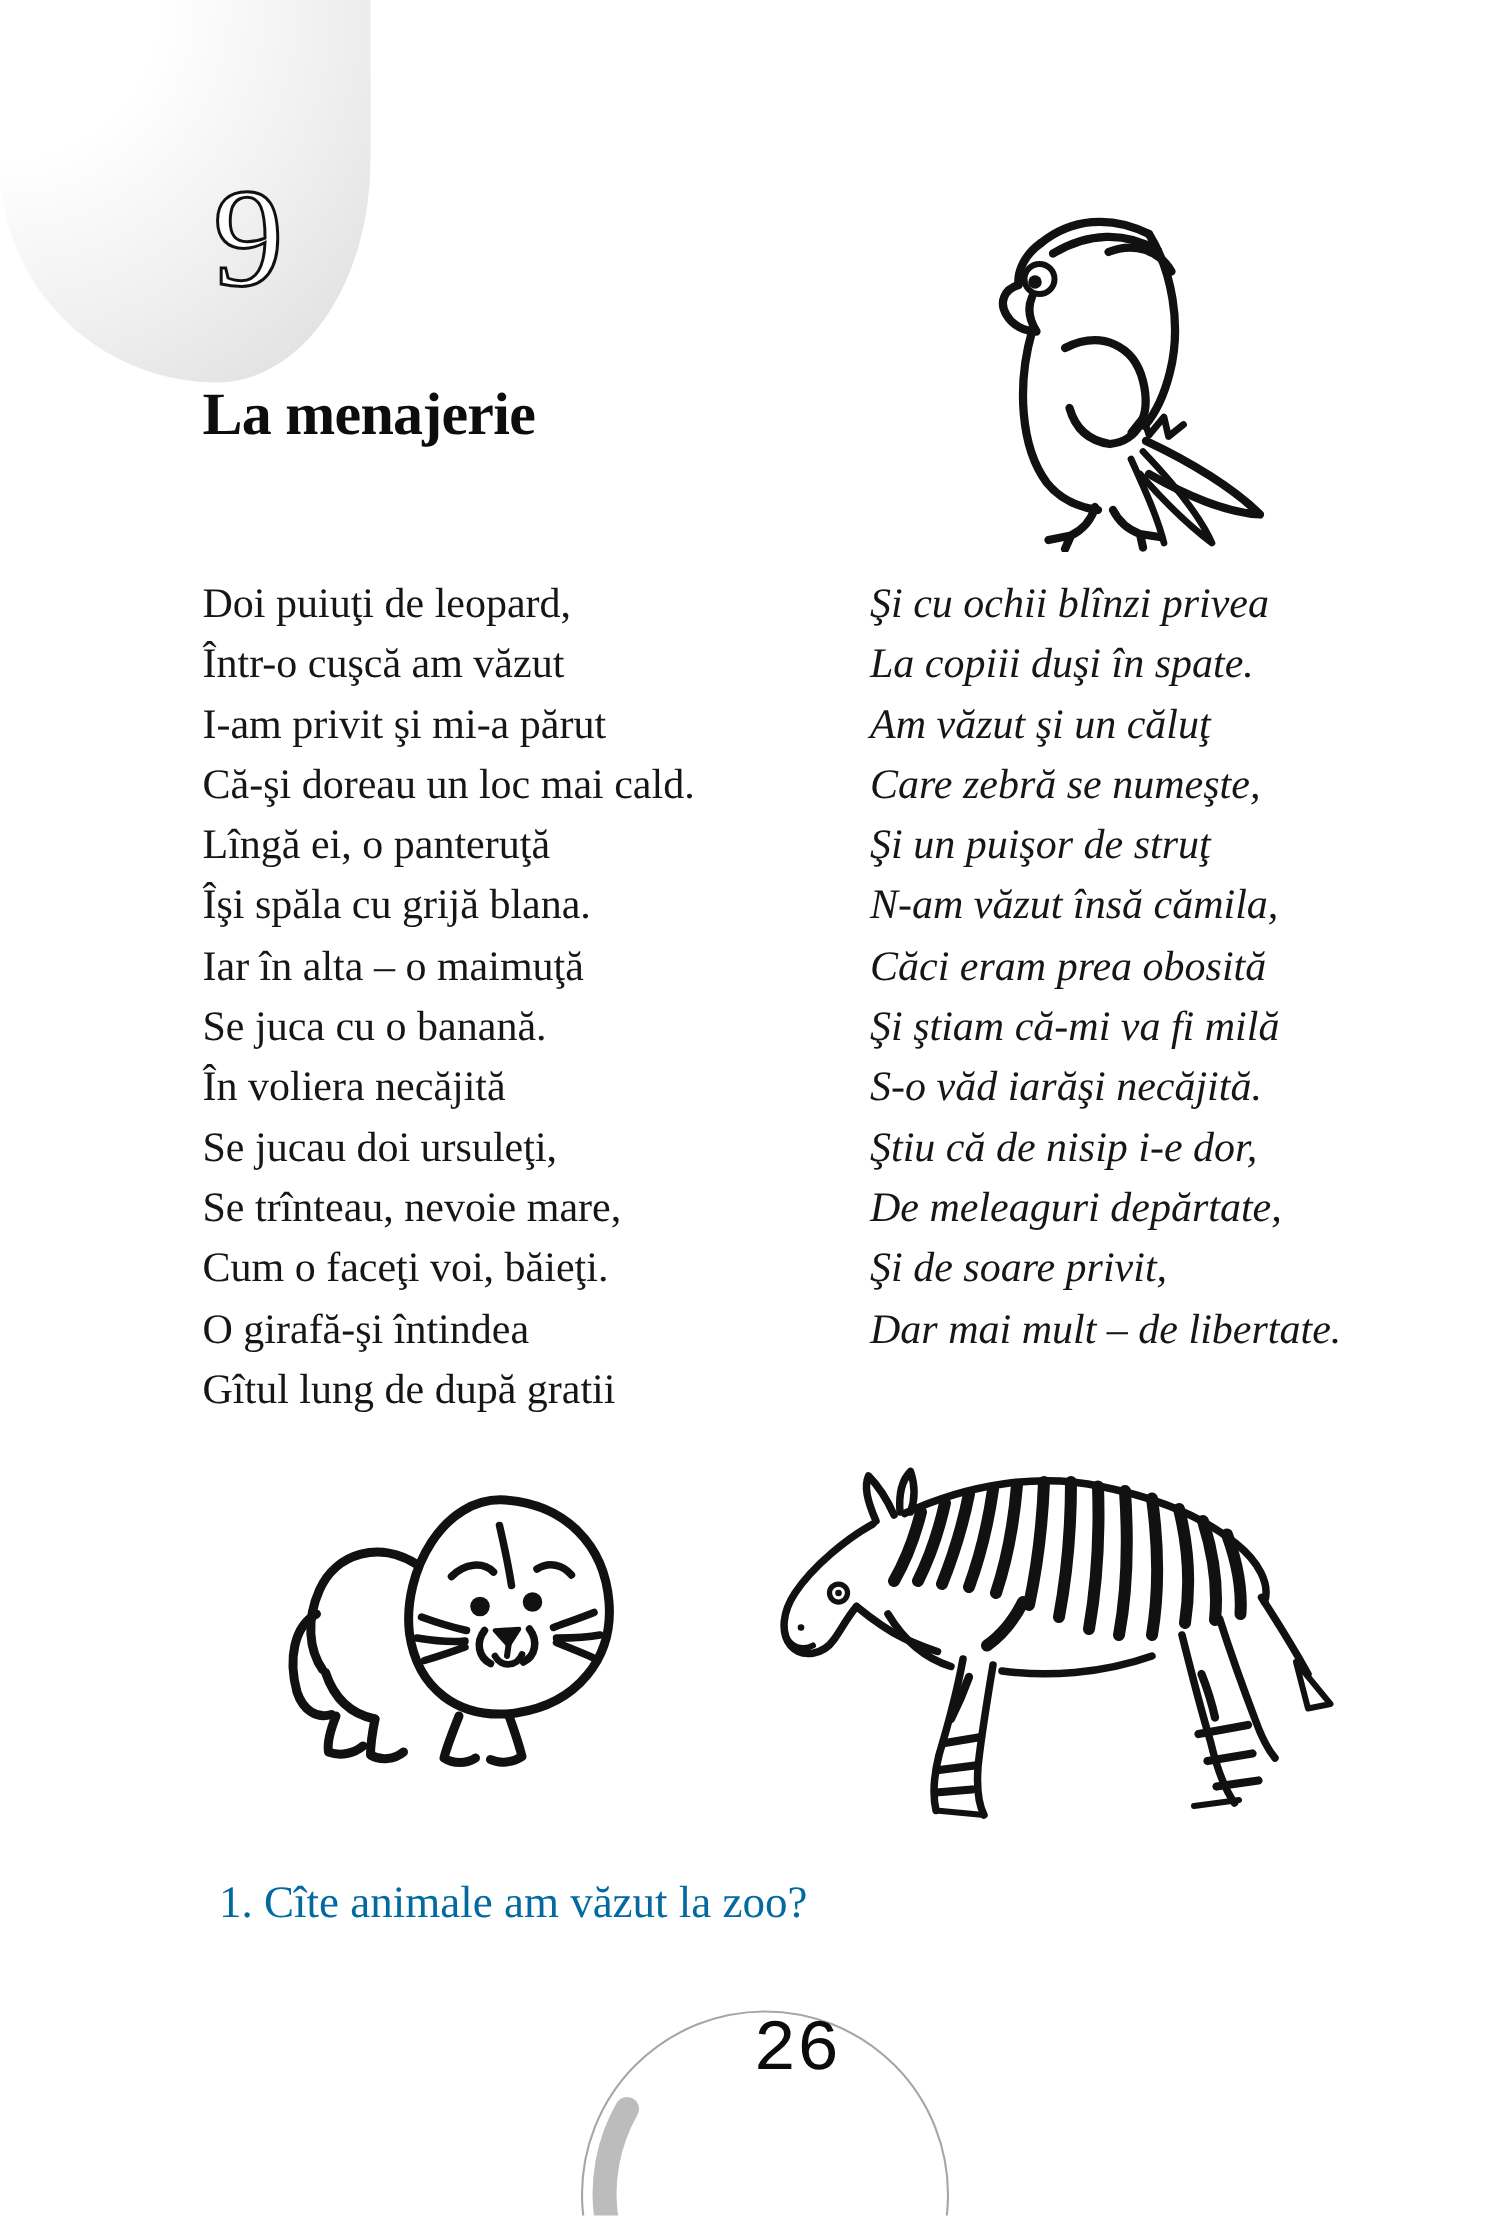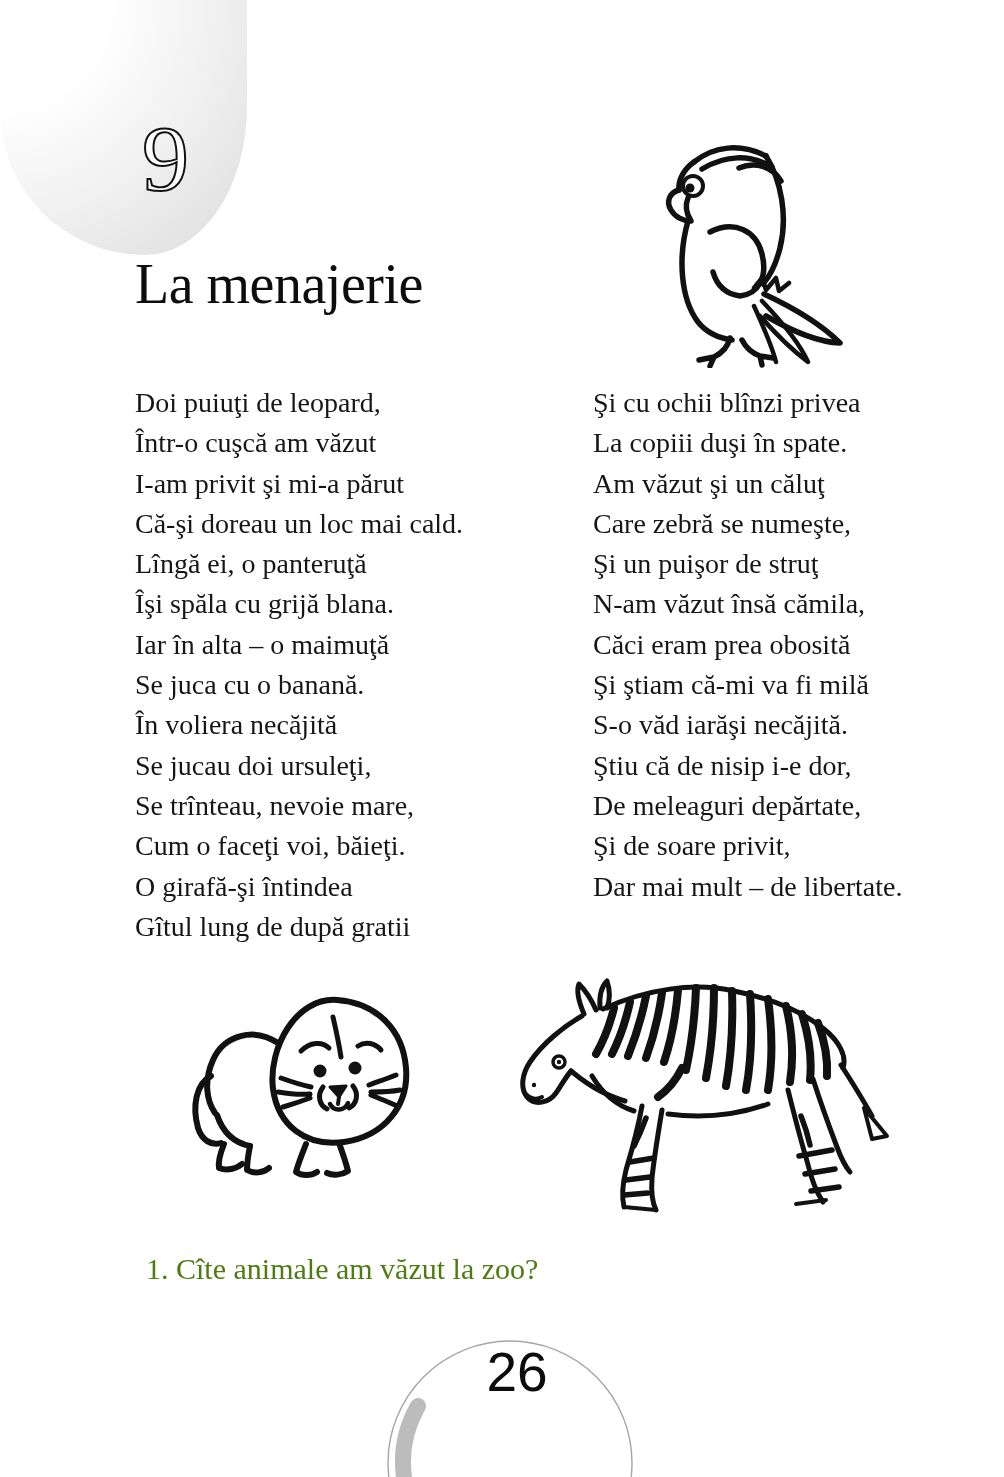--- a/index.html
+++ b/index.html
@@ -35,63 +35,63 @@
     font-family: "Liberation Serif", serif;
     font-size: 94px;
     fill: #ffffff;
     stroke: #111111;
     stroke-width: 2;
   }
   .page-title {
     position: absolute;
     left: 135px;
     top: 252px;
-    font-size: 56px;
-    font-weight: normal;
+    font-size: 40px;
+    font-weight: bold;
     letter-spacing: -0.5px;
     color: #0d0d0d;
     margin: 0;
   }
   .poem-column {
     position: absolute;
     top: 383px;
     font-size: 28px;
     line-height: 40.3px;
     white-space: nowrap;
     color: #161616;
   }
   .poem-column.left  { left: 135px; }
-  .poem-column.right { left: 593px; }
+  .poem-column.right { left: 580px; font-style: italic; }
   .question {
     position: absolute;
     left: 146px;
     top: 1252px;
     font-size: 30px;
     white-space: nowrap;
-    color: #4d7c0f;
+    color: #0369a1;
   }
   .illustration { position: absolute; }
   .parrot { left: 642px; top: 136px;  width: 210px; height: 232px; }
   .lion   { left: 184px; top: 986px;  width: 248px; height: 196px; }
   .zebra  { left: 496px; top: 966px;  width: 395px; height: 252px; }
   .footer-circle {
     position: absolute;
     left: 383px;
     top: 1336px;
     width: 256px;
     height: 141px;
   }
   .page-number {
     position: absolute;
-    left: 458px;
+    left: 472px;
     top: 1340px;
     width: 118px;
     text-align: center;
-    font-family: Liberation Sans, sans-serif;
-    font-size: 55px;
+    font-family: Liberation Mono, monospace;
+    font-size: 48px;
     color: #0c0c0c;
   }
   svg .ln {
     fill: none;
     stroke: #111111;
     stroke-linecap: round;
     stroke-linejoin: round;
   }
 </style>
 </head>

